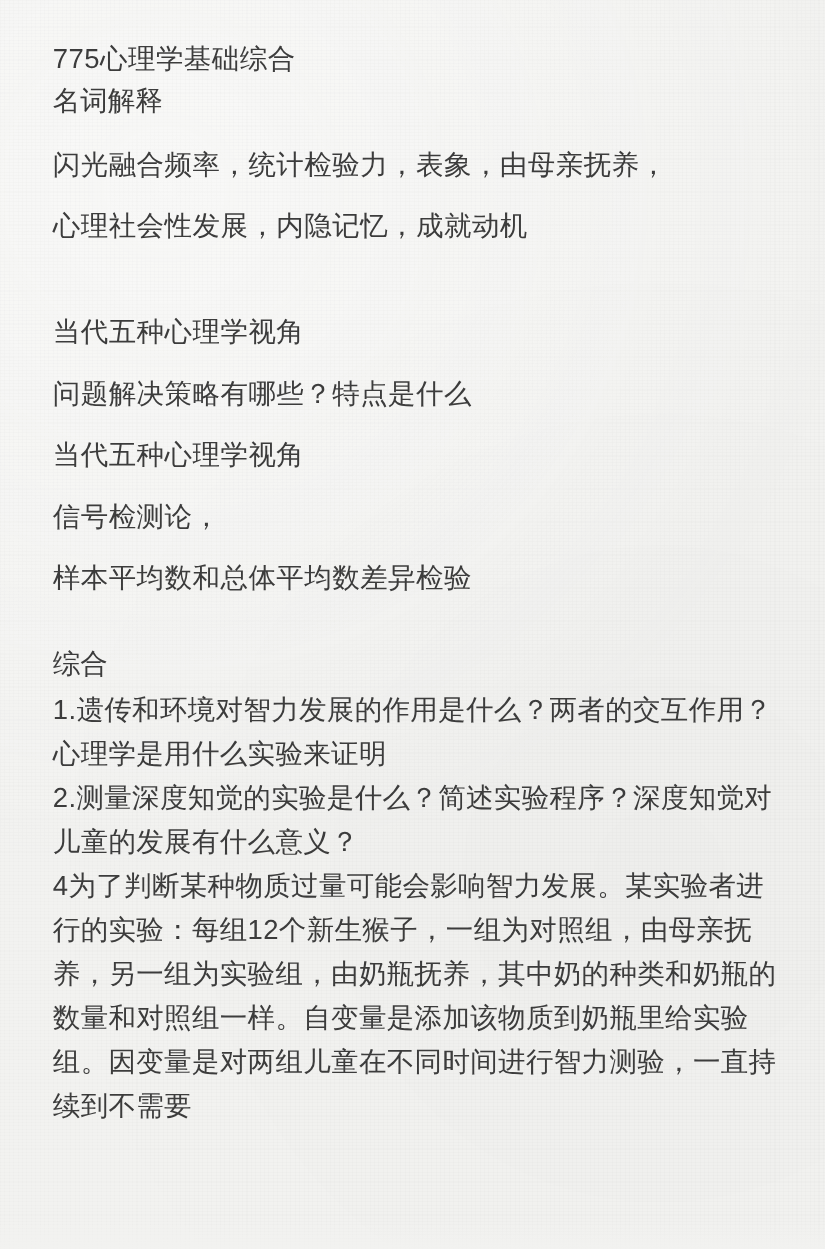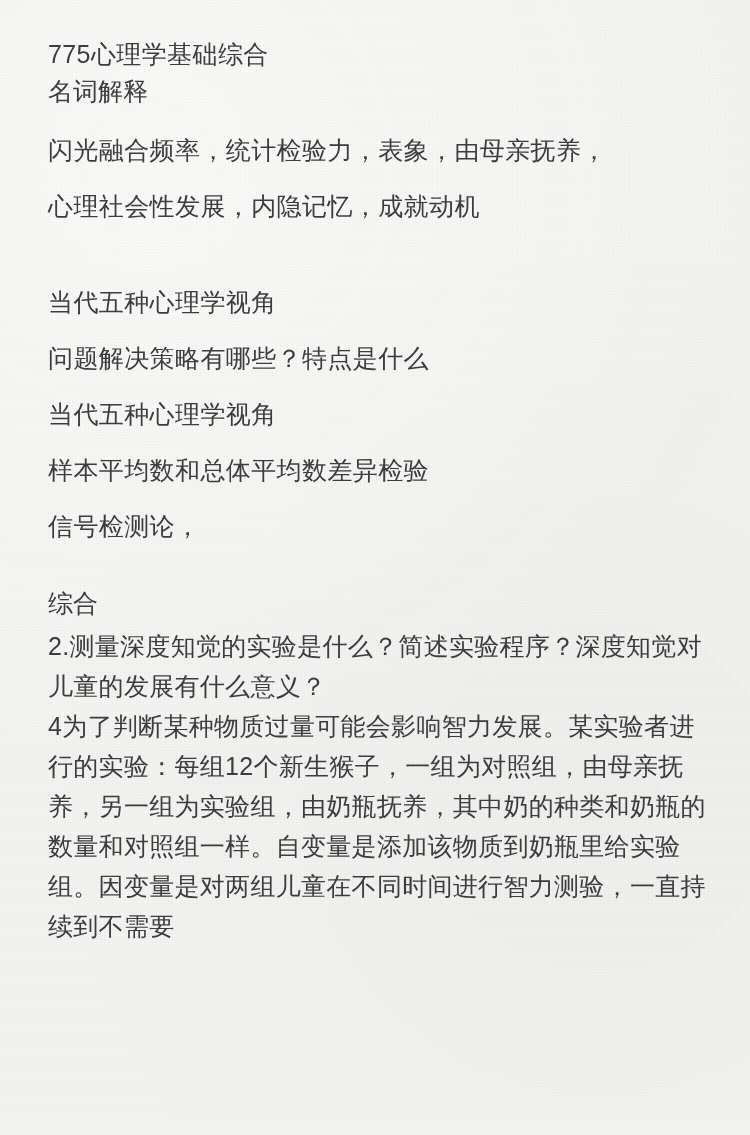--- a/index.html
+++ b/index.html
@@ -78,24 +78,25 @@
 
   <div class="section-head">名词解释</div>
   <div class="line">闪光融合频率，统计检验力，表象，由母亲抚养，</div>
   <div class="line">心理社会性发展，内隐记忆，成就动机</div>
 
   <div class="blank"></div>
 
   <div class="line">当代五种心理学视角</div>
   <div class="line">问题解决策略有哪些？特点是什么</div>
   <div class="line">当代五种心理学视角</div>
+  <div class="line">信号检测论，</div>
   <div class="line">样本平均数和总体平均数差异检验</div>
-  <div class="line">信号检测论，</div>
 
   <div class="blank"></div>
 
   <div class="section-head">综合</div>
+  <div class="para">1.遗传和环境对智力发展的作用是什么？两者的交互作用？心理学是用什么实验来证明</div>
   <div class="para">2.测量深度知觉的实验是什么？简述实验程序？深度知觉对儿童的发展有什么意义？</div>
   <div class="para">4为了判断某种物质过量可能会影响智力发展。某实验者进行的实验：每组12个新生猴子，一组为对照组，由母亲抚养，另一组为实验组，由奶瓶抚养，其中奶的种类和奶瓶的数量和对照组一样。自变量是添加该物质到奶瓶里给实验组。因变量是对两组儿童在不同时间进行智力测验，一直持续到不需要</div>
 
 </div>
 
 <div class="fade-bottom"></div>
 
 </body></html>

